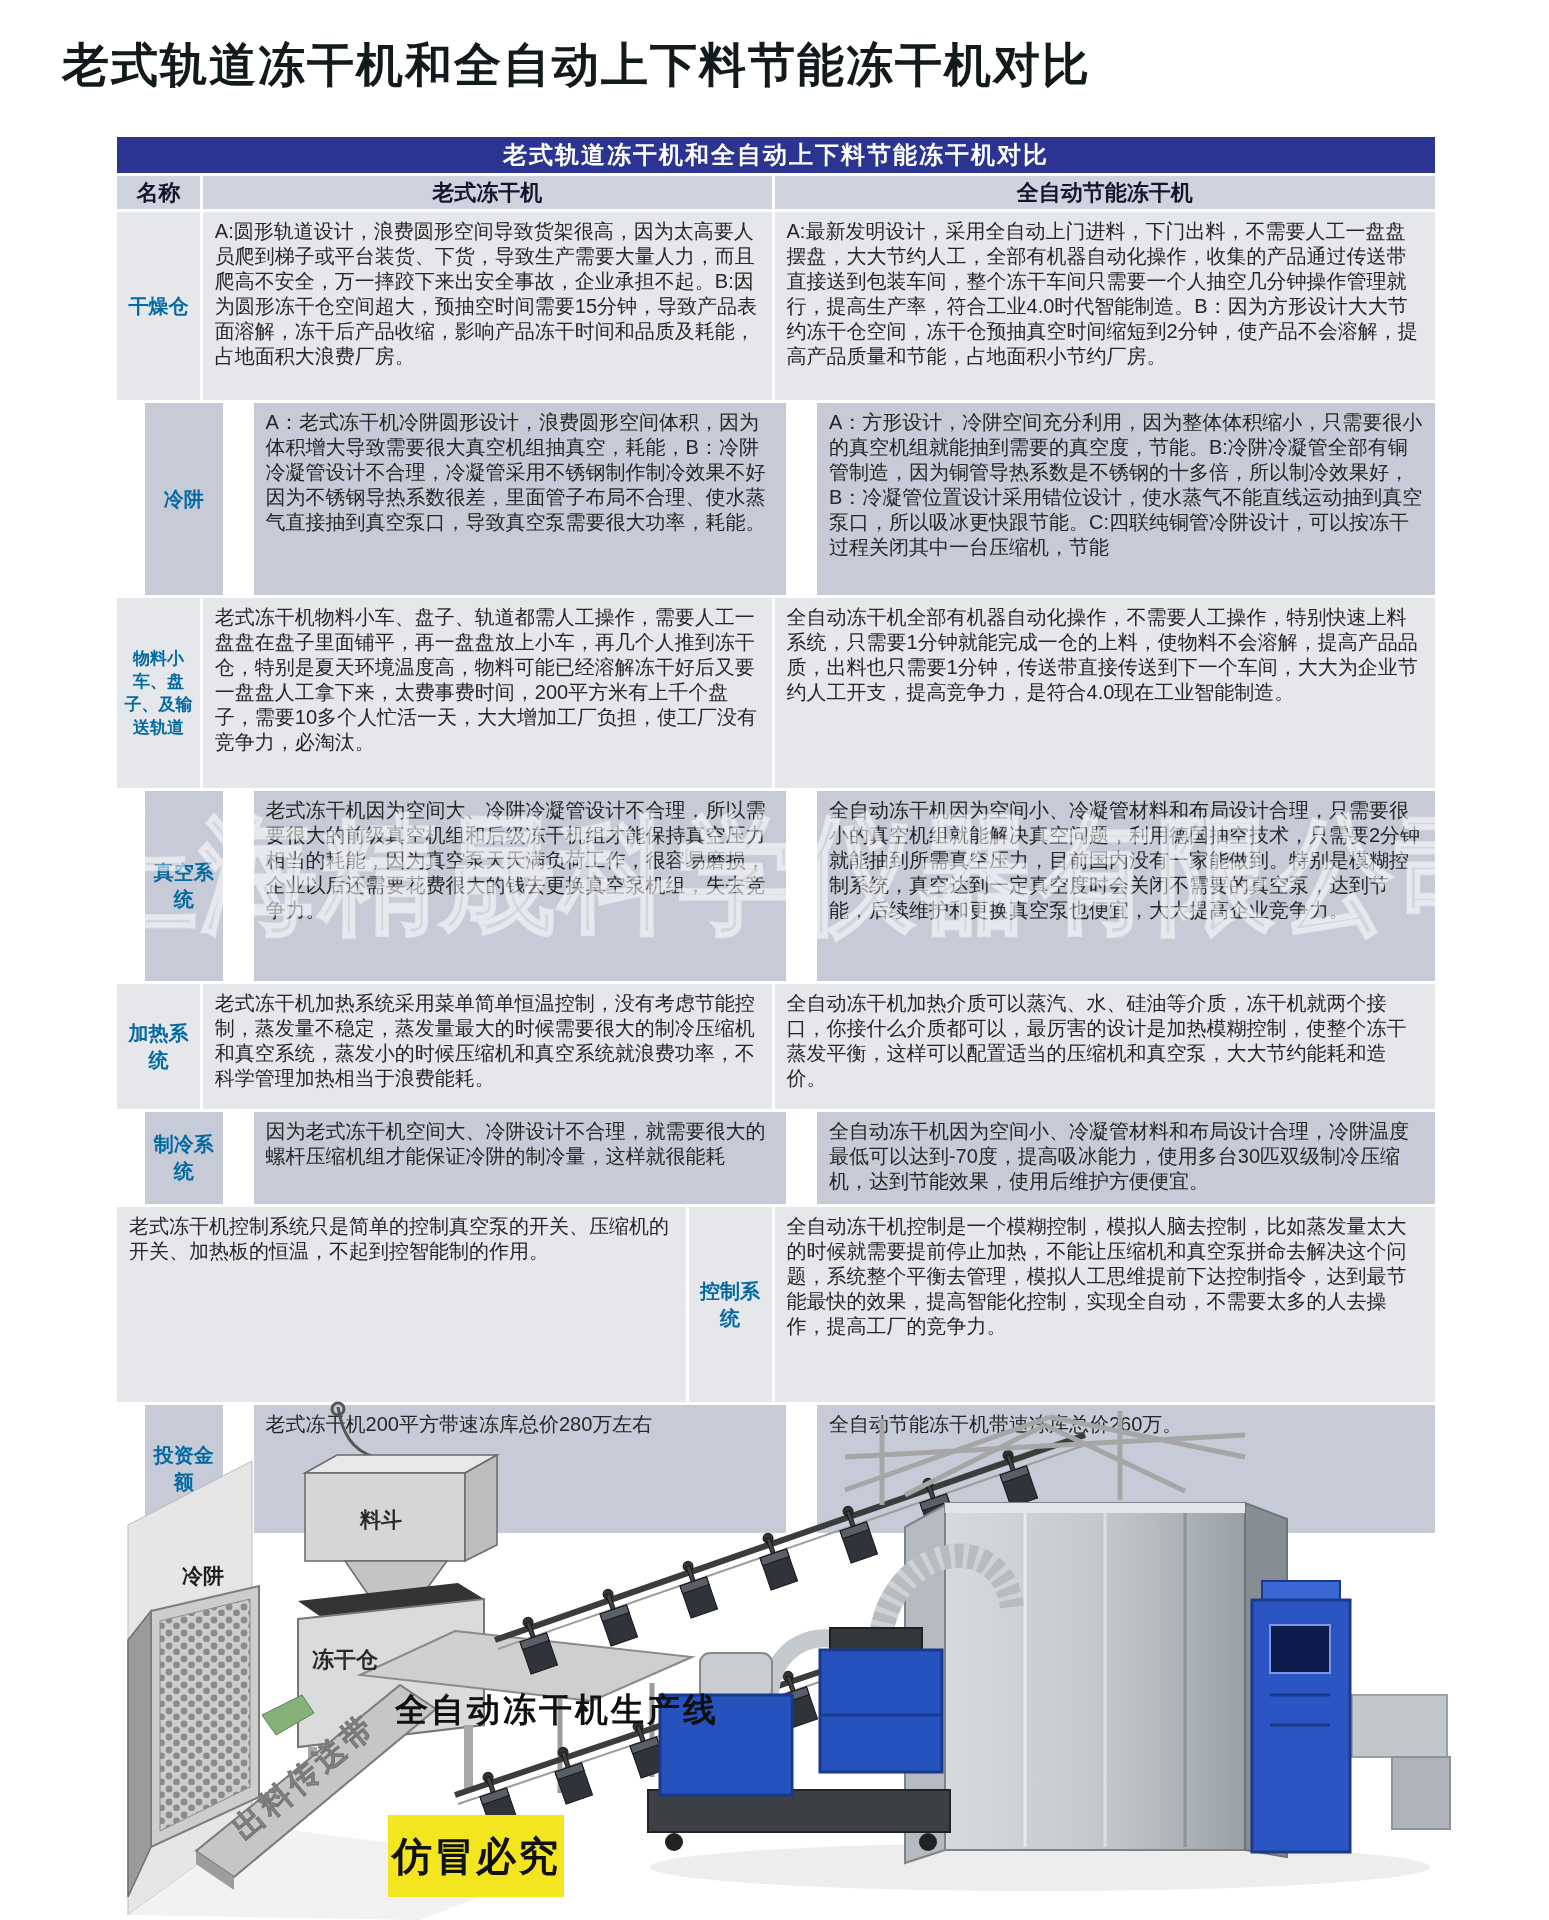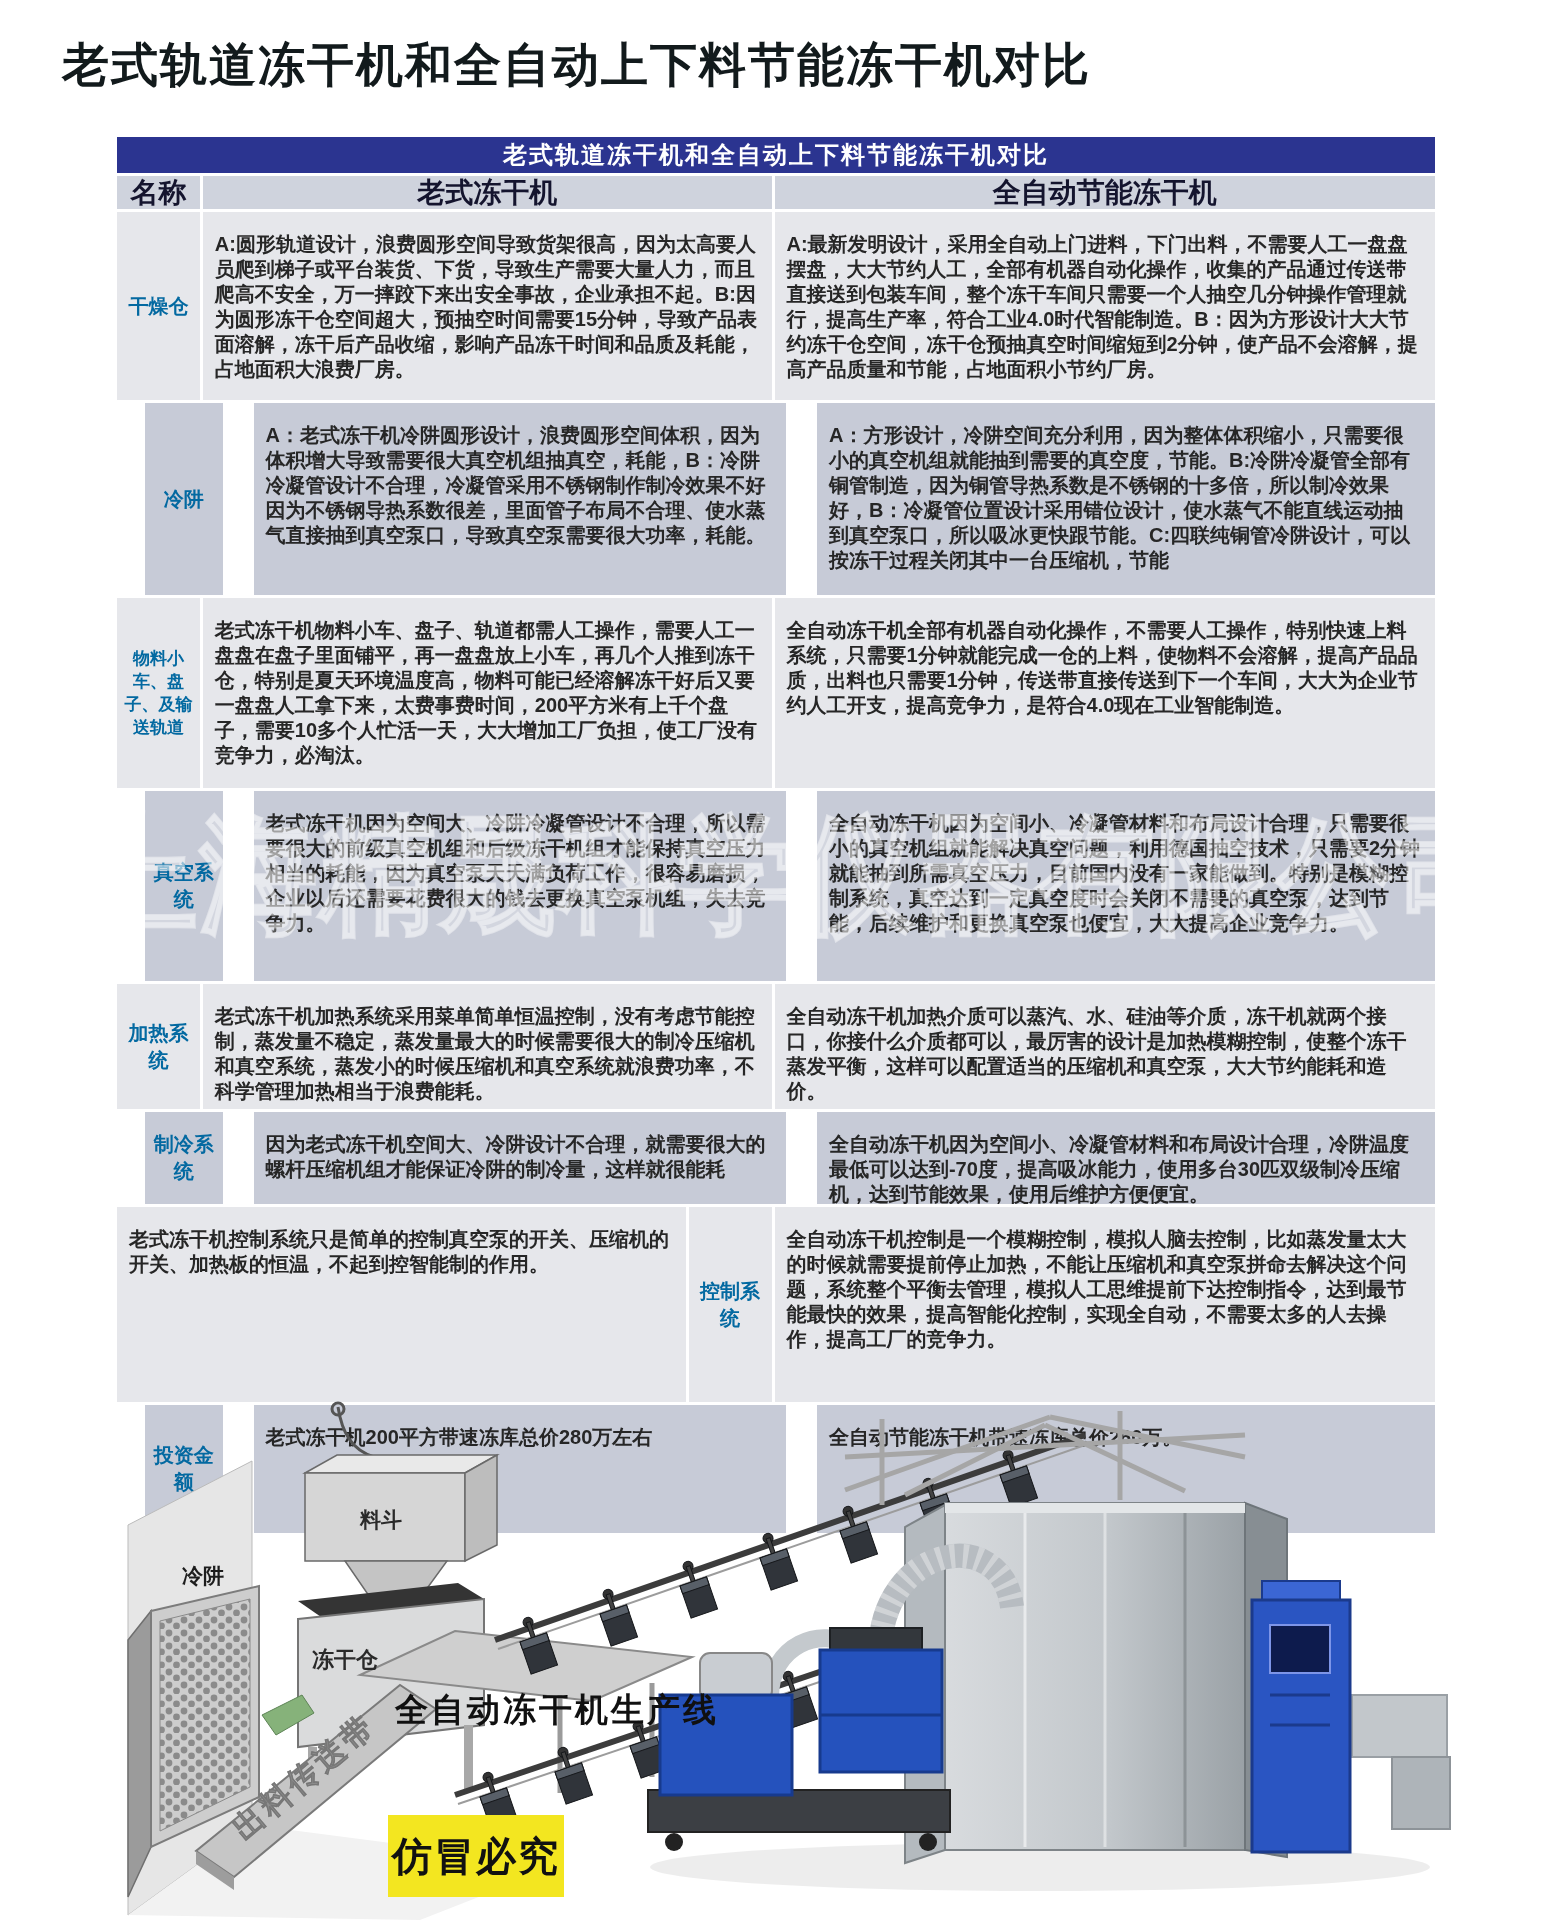--- a/index.html
+++ b/index.html
@@ -17,23 +17,23 @@
     height:36px;background:#2b3490;color:#ffffff;font-size:24px;font-weight:bold;
     display:flex;align-items:center;justify-content:center;letter-spacing:2px;
   }
   .trow{display:flex;gap:3px;margin-top:3px;}
   .cell{box-sizing:border-box;overflow:hidden;}
   .c-name{width:83px;display:flex;align-items:center;justify-content:center;text-align:center;
     font-size:20px;font-weight:600;color:#0369a1;padding:2px;}
   .c-name.small{font-size:17px;}
   .c-old{width:570px;}
   .c-new{width:662px;}
-  .c-body{font-size:20px;line-height:25px;font-weight:700;color:#262626;padding:20px 12px 4px 12px;text-align:left;}
+  .c-body{font-size:20px;line-height:25px;font-weight:400;color:#262626;padding:7px 12px 4px 12px;text-align:left;}
   .hdr .cell{display:flex;align-items:center;justify-content:center;background:#cfd3dd;
-    font-size:28px;font-weight:bold;color:#14142e;}
+    font-size:22px;font-weight:bold;color:#14142e;}
   .bg-a{background:#e6e7eb;}
   .bg-b{background:#c7cbd7;margin-left:28px;}
   .hdr{height:33px;}
   .h188{height:188px;} .h192{height:192px;} .h190{height:190px;}
   .h125{height:125px;} .h92{height:92px;} .h195{height:195px;} .h128{height:128px;}
   .r8 .c-body{display:block;}
   .watermark{
     position:absolute;left:80px;top:790px;width:1420px;
     font-size:128px;font-weight:bold;white-space:nowrap;letter-spacing:2px;
     color:rgba(255,255,255,0.22);

